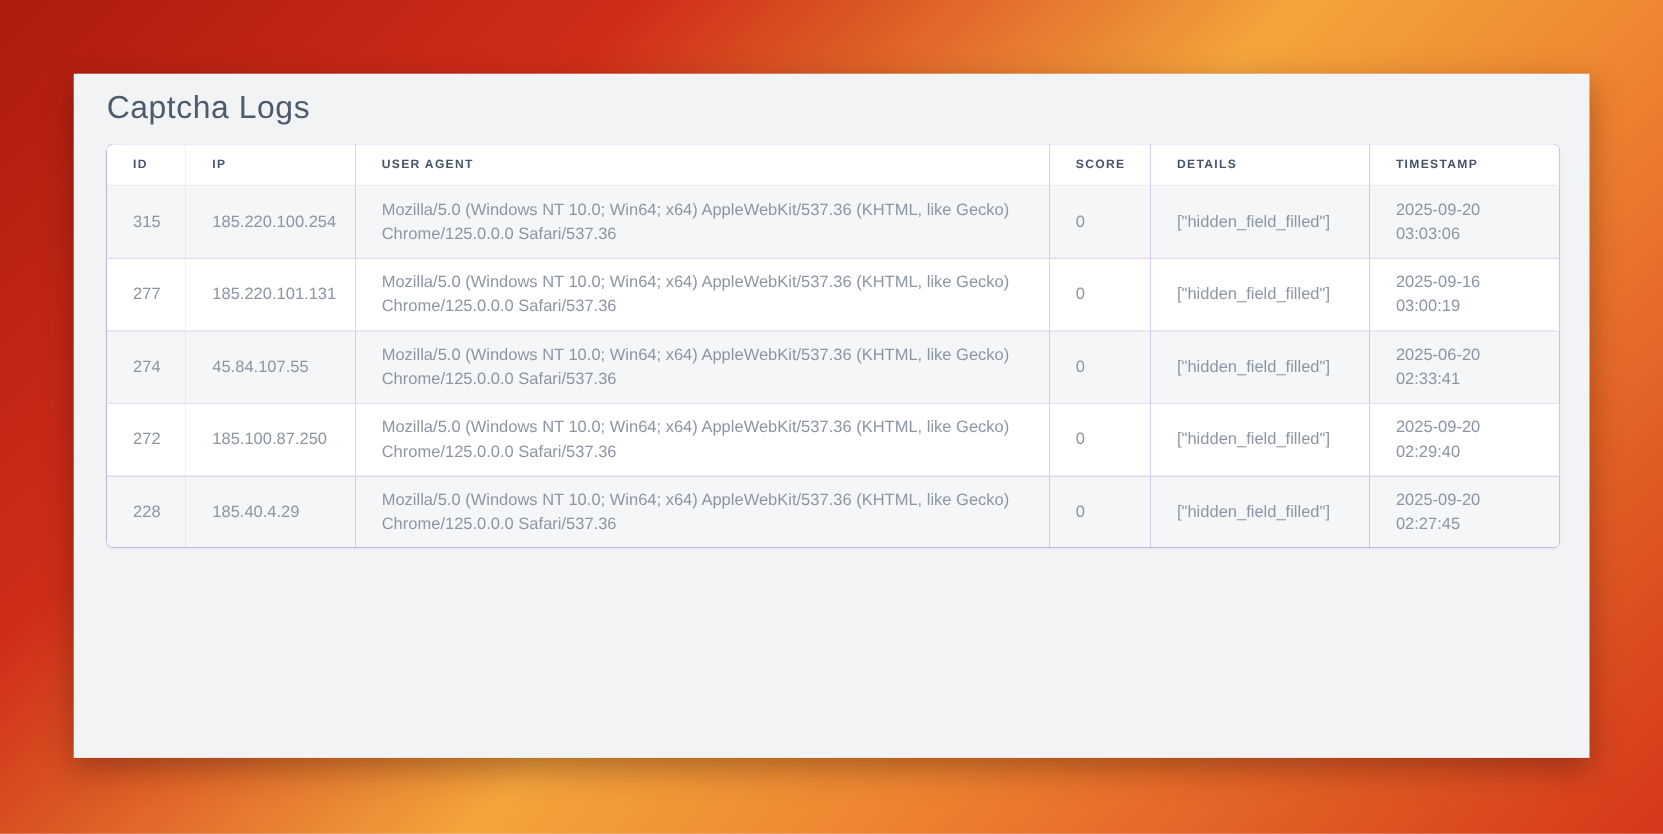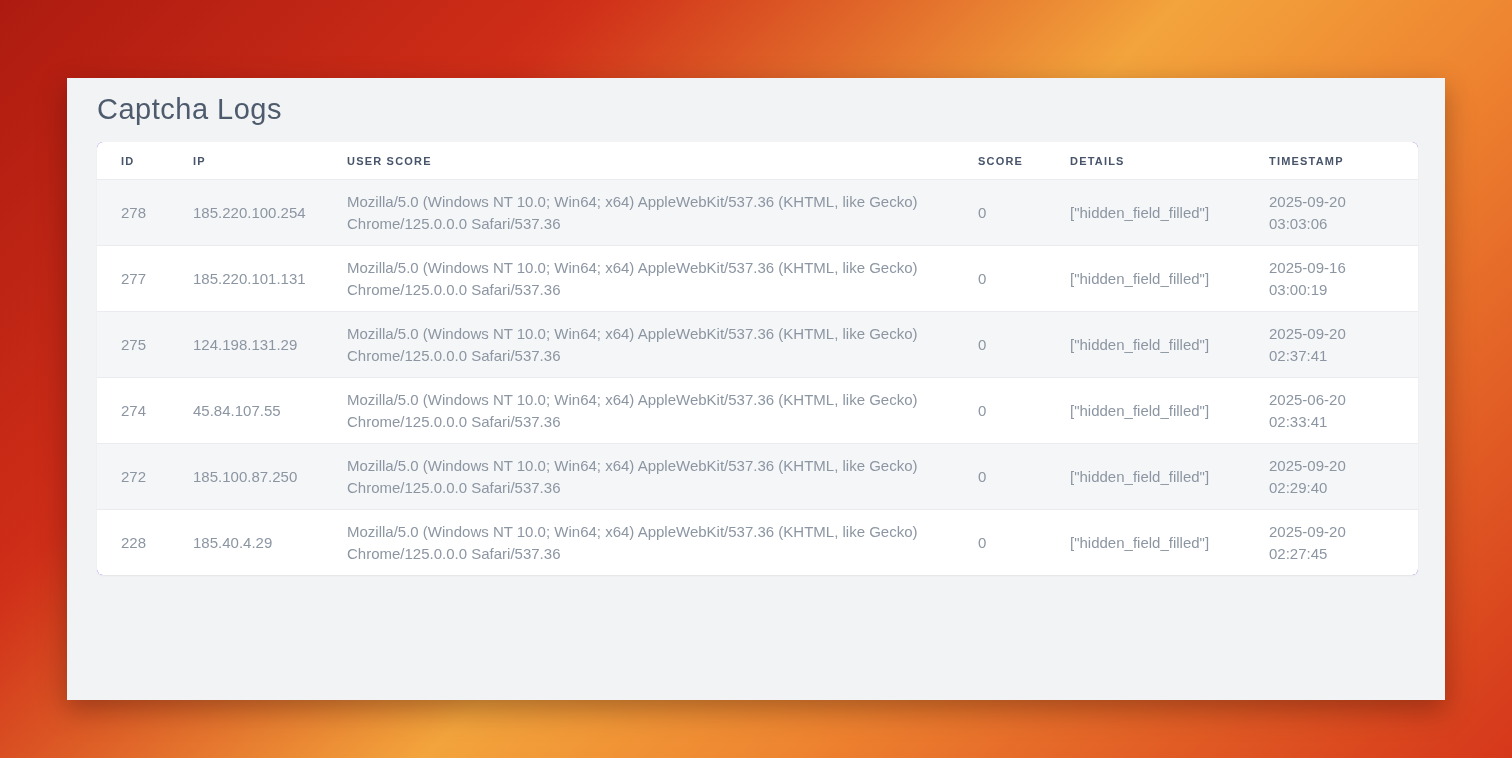--- a/index.html
+++ b/index.html
@@ -6,21 +6,21 @@
   html, body {
     width: 1512px; height: 758px;
     overflow: hidden;
     font-family: "Liberation Sans", "DejaVu Sans", sans-serif;
   }
   body {
     background: linear-gradient(135deg, #ad1b10 0%, #cf2e18 26%, #f3a43c 52%, #ee8430 68%, #d5371a 100%);
   }
   .card {
     position: absolute;
-    left: 67px; top: 78px;
+    left: 67px; top: 67px;
     width: 1378px; height: 622px;
     background: #f2f3f5;
     box-shadow: 0 10px 26px rgba(40, 10, 5, 0.35);
     overflow: hidden;
   }
   .card-title {
     margin: 14px 30px 0 30px;
     font-size: 29px;
     line-height: 34px;
     font-weight: 500;
@@ -80,54 +80,46 @@
           <col class="c-ip">
           <col class="c-useragent">
         <col class="c-score">
           <col class="c-details">
           <col class="c-timestamp">
       </colgroup>
       <thead>
         <tr>
           <th>ID</th>
           <th>IP</th>
-          <th>USER SCORE</th>
+          <th>USER AGENT</th>
           <th>SCORE</th>
           <th>DETAILS</th>
           <th>TIMESTAMP</th>
         </tr>
       </thead>
       <tbody id="table-body">
   <tr>
-    <td>278</td>
+    <td>315</td>
     <td>185.220.100.254</td>
     <td>Mozilla/5.0 (Windows NT 10.0; Win64; x64) AppleWebKit/537.36 (KHTML, like Gecko) Chrome/125.0.0.0 Safari/537.36</td>
     <td>0</td>
     <td class="details-cell">["hidden_field_filled"]</td>
     <td>2025-09-20 03:03:06</td>
   </tr>
 
   <tr>
     <td>277</td>
     <td>185.220.101.131</td>
     <td>Mozilla/5.0 (Windows NT 10.0; Win64; x64) AppleWebKit/537.36 (KHTML, like Gecko) Chrome/125.0.0.0 Safari/537.36</td>
     <td>0</td>
     <td class="details-cell">["hidden_field_filled"]</td>
     <td>2025-09-16 03:00:19</td>
   </tr>
 
 
-  <tr>
-    <td>275</td>
-    <td>124.198.131.29</td>
-    <td>Mozilla/5.0 (Windows NT 10.0; Win64; x64) AppleWebKit/537.36 (KHTML, like Gecko) Chrome/125.0.0.0 Safari/537.36</td>
-    <td>0</td>
-    <td class="details-cell">["hidden_field_filled"]</td>
-    <td>2025-09-20 02:37:41</td>
-  </tr>
 
   <tr>
     <td>274</td>
     <td>45.84.107.55</td>
     <td>Mozilla/5.0 (Windows NT 10.0; Win64; x64) AppleWebKit/537.36 (KHTML, like Gecko) Chrome/125.0.0.0 Safari/537.36</td>
     <td>0</td>
     <td class="details-cell">["hidden_field_filled"]</td>
     <td>2025-06-20 02:33:41</td>
   </tr>
 

